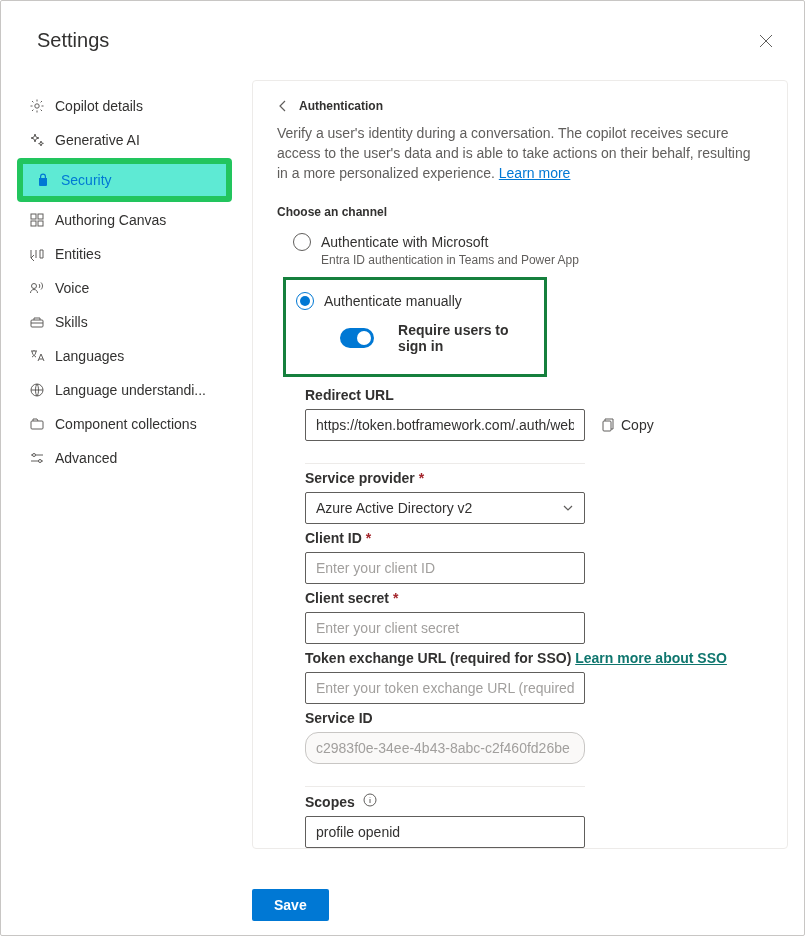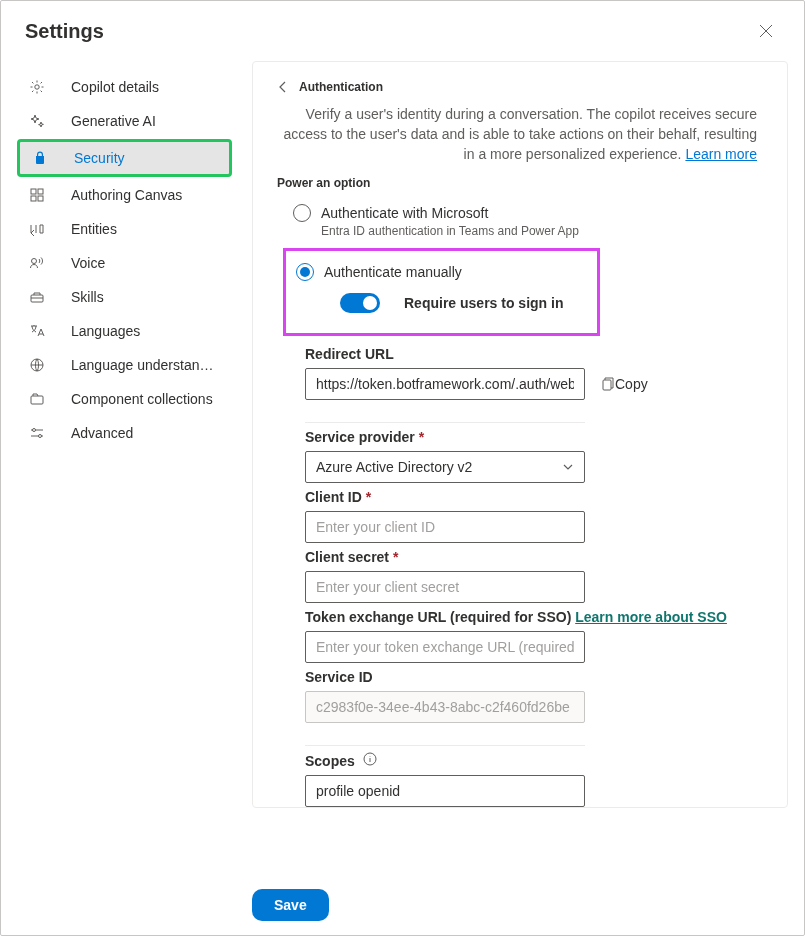--- a/index.html
+++ b/index.html
@@ -16,23 +16,23 @@
     overflow: hidden;
     position: relative;
   }
   .header {
     padding: 16px 24px;
     display: flex;
     justify-content: space-between;
     align-items: center;
   }
   .header h1 {
-    margin: 0;
+    margin: 12px;
     font-size: 20px;
-    font-weight: 700;
+    font-weight: 400;
   }
   .close-btn {
     width: 28px;
     height: 28px;
     display: flex;
     align-items: center;
     justify-content: center;
     cursor: pointer;
     border-radius: 2px;
   }
@@ -47,25 +47,25 @@
   }
   .nav-item {
     display: flex;
     align-items: center;
     padding: 8px 12px;
     font-size: 14px;
     color: #323130;
     cursor: pointer;
     border-radius: 4px;
     margin: 2px 0;
-    gap: 26px;
+    gap: 10px;
   }
   .nav-item.selected {
-    background: #e5e5e5;
-    border: 3px solid #22c55e;
+    background: #5eead4;
+    border: 6px solid #22c55e;
     color: #0078d4;
     font-weight: 400;
   }
   .nav-item .icon-slot {
     width: 16px;
     height: 16px;
     display: flex;
     align-items: center;
     justify-content: center;
     flex-shrink: 0;
@@ -95,22 +95,21 @@
     font-weight: 600;
   }
   .back-chevron {
     cursor: pointer;
     display: flex;
     align-items: center;
   }
   .desc {
     color: #605e5c;
     line-height: 20px;
-    margin-bottom: 12px;
-    text-align: right;
+    margin-bottom: 22px;
   }
   .desc a { color: #0078d4; text-decoration: underline; cursor: pointer; }
   .section-label {
     font-size: 12px;
     font-weight: 600;
     color: #323130;
     margin-bottom: 8px;
   }
   .radio-group { margin-bottom: 10px; }
   .radio-item {
@@ -150,24 +149,24 @@
     font-size: 12px;
     color: #605e5c;
     margin-left: 28px;
     margin-top: 2px;
   }
   .warn-icon {
     margin-left: 4px;
     color: #605e5c;
   }
   .highlight-box {
-    border: 3px solid #d946ef;
+    border: 3px solid #15803d;
     padding: 6px 10px 10px 10px;
     margin: 0 0 10px 6px;
-    width: 317px;
+    width: 264px;
   }
   .highlight-box .radio-item { padding-left: 0; }
   .toggle-row {
     display: flex;
     align-items: center;
     gap: 24px;
     margin-top: 12px;
     margin-left: 44px;
   }
   .toggle {
@@ -206,35 +205,37 @@
     font-size: 14px;
     font-family: inherit;
     color: #323130;
     background: #fff;
   }
   .text-input::placeholder { color: #a19f9d; }
   .text-input[disabled] {
     background: #faf9f8;
     color: #a19f9d;
     border-color: #c8c6c4;
+    border-radius: 13px;
   }
   .select-input {
     display: flex;
     align-items: center;
     justify-content: space-between;
     cursor: pointer;
   }
   .copy-row {
     display: flex;
     align-items: center;
     gap: 14px;
   }
   .copy-btn {
     display: flex;
     align-items: center;
+    gap: 6px;
     cursor: pointer;
     color: #323130;
     justify-content: space-between;
   }
   hr.sep {
     border: none;
     border-top: 1px solid #edebe9;
     margin: 22px 0 6px 0;
     width: 280px;
   }
@@ -249,21 +250,21 @@
     position: absolute;
     bottom: 14px;
     left: 251px;
   }
   .save-btn {
     background: #0078d4;
     color: #fff;
     font-weight: 600;
     font-size: 14px;
     border: none;
-    border-radius: 10px;
+    border-radius: 2px;
     padding: 8px 22px;
     cursor: pointer;
   }
   svg { display: block; }
 </style>
 </head>
 <body>
 
 <div class="header">
   <h1>Settings</h1>
@@ -395,21 +396,21 @@
             <path d="M8 2 L3 7 L8 12" stroke="#605e5c" stroke-width="1.2" fill="none"></path>
           </svg>
       </span>
       <h2>Authentication</h2>
     </div>
 
     <div class="desc">
       <span>Verify a user's identity during a conversation. The copilot receives secure access to the user's data and is able to take actions on their behalf, resulting in a more personalized experience. </span><a>Learn more</a>
     </div>
 
-    <div class="section-label">Power an option</div>
+    <div class="section-label">Choose an channel</div>
 
     <div class="radio-group">
 
       <div class="radio-item">
         <div class="radio-row">
           <span class="radio-circle"></span>
           <span class="radio-label">Authenticate with Microsoft</span>
         </div>
         <div class="radio-sub">Entra ID authentication in Teams and Power App</div>
       </div>

